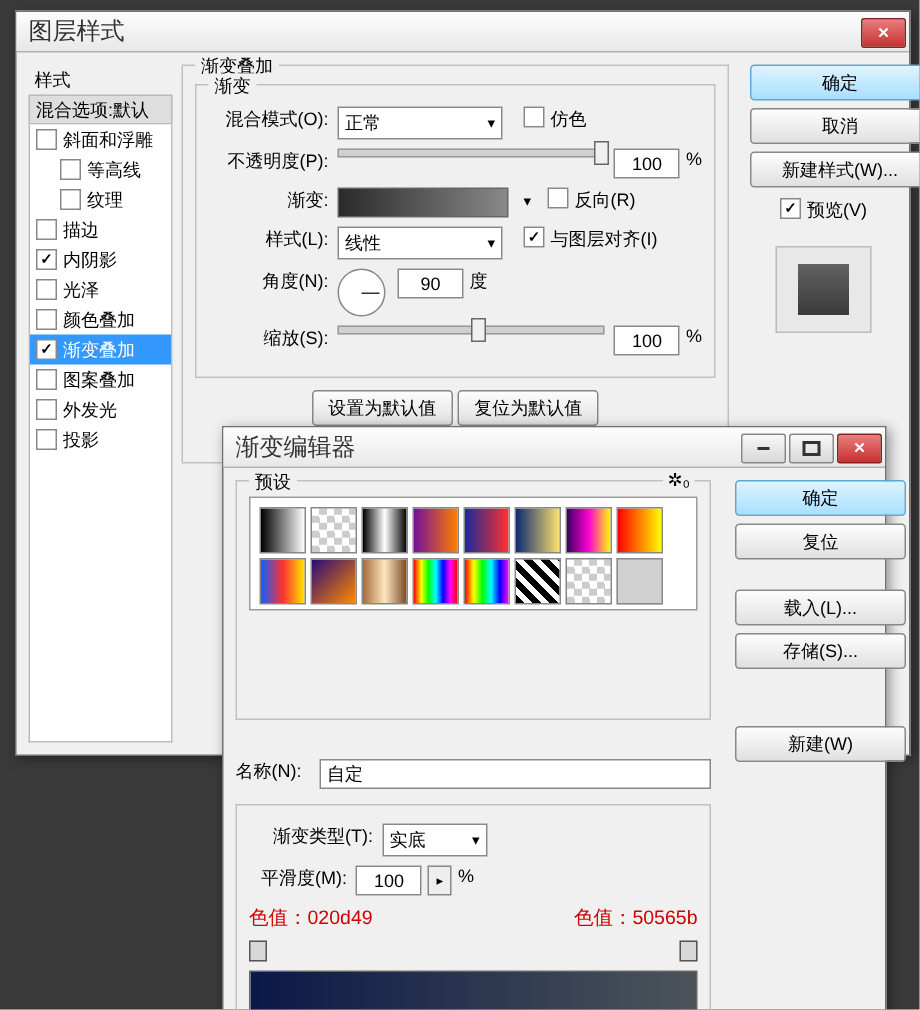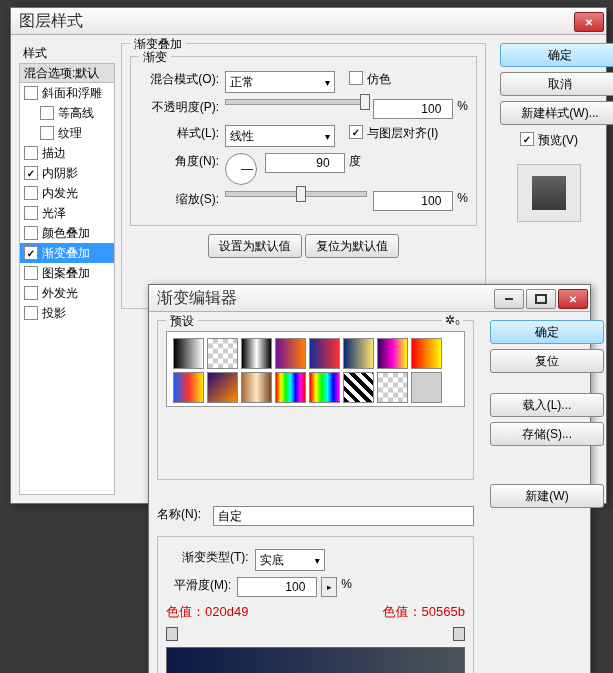--- a/index.html
+++ b/index.html
@@ -22,21 +22,21 @@
 .cb { width:12px; height:12px; border:1px solid #888; background:#fff; margin-right:4px; display:flex; align-items:center; justify-content:center; font-size:10px; color:#000; }
 .cb.checked::after { content:"✓"; font-weight:bold; }
 .gbox { border:1px solid #c0c0c0; position:relative; padding:10px 8px 8px; }
 .gbox > .gtitle { position:absolute; top:-8px; left:8px; background:#f0f0f0; padding:0 4px; font-size:12px; }
 .row { display:flex; align-items:flex-start; margin-bottom:6px; }
 .lbl { width:80px; text-align:right; margin-right:6px; }
 .dropdown { height:20px; border:1px solid #888; background:#fff; display:flex; align-items:center; padding:0 4px; position:relative; }
 .dropdown::after { content:"▾"; position:absolute; right:4px; font-size:10px; }
 .slider { height:4px; background:#d0d0d0; border:1px solid #999; position:relative; flex:1; margin-right:6px; }
 .slider .thumb { position:absolute; width:8px; height:14px; background:#f0f0f0; border:1px solid #666; top:-6px; }
-.numbox { width:42px; height:18px; border:1px solid #888; background:#fff; text-align:center; line-height:18px; margin-right:4px;padding-left:36px; }
+.numbox { width:42px; height:18px; border:1px solid #888; background:#fff; text-align:center; line-height:18px; margin-right:4px; }
 .btn { height:22px; border:1px solid #888; border-radius:3px; background:linear-gradient(#fdfdfd,#e0e0e0); padding:0 10px; display:inline-flex; align-items:center; justify-content:center; cursor:default; }
 .btn.primary { background:linear-gradient(#dff4ff,#a8dfff); border-color:#5aa8d8; }
 .action-col { width:98px; display:flex; flex-direction:column; gap:5px; margin-left:8px; }
 .action-col .btn { width:100%; }
 .swatch { width:62px; height:56px; background:#e8e8e8; border:1px solid #bbb; display:flex; align-items:center; justify-content:center; margin:4px auto 0; }
 .swatch .inner { width:34px; height:34px; background:linear-gradient(#626262,#3a3a3a); }
 .angle-dial { width:30px; height:30px; border:1px solid #888; border-radius:50%; background:#fff; position:relative; margin-right:8px; }
 .angle-dial::after { content:""; position:absolute; width:12px; border-top:1px solid #333; top:50%; left:50%; }
 .grad-bar { height:18px; border:1px solid #666; background:linear-gradient(90deg,#2a2a2a,#888888); flex:1; margin-right:6px; position:relative; }
 .grad-bar::after { content:"▾"; position:absolute; right:-16px; top:2px; font-size:10px; }
@@ -81,24 +81,20 @@
           <div class="style-item">
             <span class="cb"></span>
             <span>描边</span>
           </div>
           <div class="style-item">
             <span class="cb checked"></span>
             <span>内阴影</span>
           </div>
           <div class="style-item">
             <span class="cb"></span>
-            <span>内发光</span>
-          </div>
-          <div class="style-item">
-            <span class="cb"></span>
             <span>光泽</span>
           </div>
           <div class="style-item">
             <span class="cb"></span>
             <span>颜色叠加</span>
           </div>
           <div class="style-item selected">
             <span class="cb checked"></span>
             <span>渐变叠加</span>
           </div>
@@ -131,20 +127,27 @@
             <span class="cb"></span>
             <span>仿色</span>
           </div>
           <div class="row">
             <span class="lbl">不透明度(P):</span>
             <div class="slider">
                 <div class="thumb" style="right:-4px;"></div>
               </div>
             <div class="numbox">100</div>
             <span>%</span>
+          </div>
+          <div class="row">
+            <span class="lbl">渐变:</span>
+            <div class="grad-bar" style="flex:0 0 112px;"></div>
+            <div style="width:20px;"></div>
+            <span class="cb"></span>
+            <span>反向(R)</span>
           </div>
           <div class="row">
             <span class="lbl">样式(L):</span>
             <div class="dropdown" style="width:100px;">
                 <span>线性</span>
               </div>
             <div style="width:14px;"></div>
             <span class="cb checked"></span>
             <span>与图层对齐(I)</span>
           </div>

